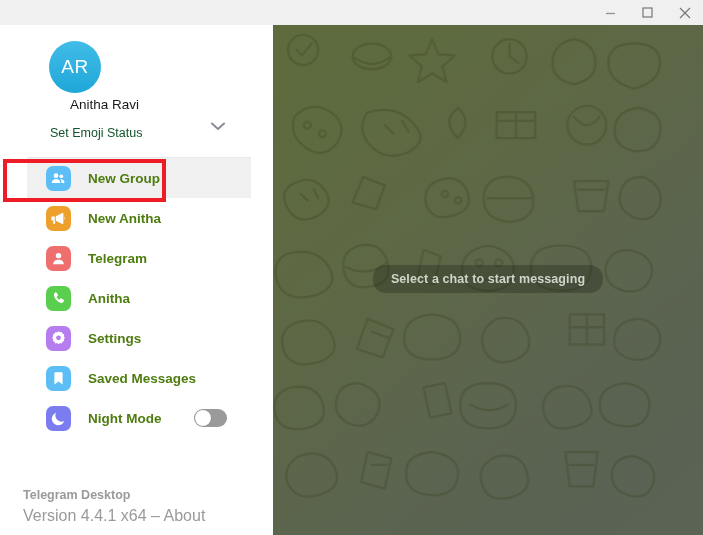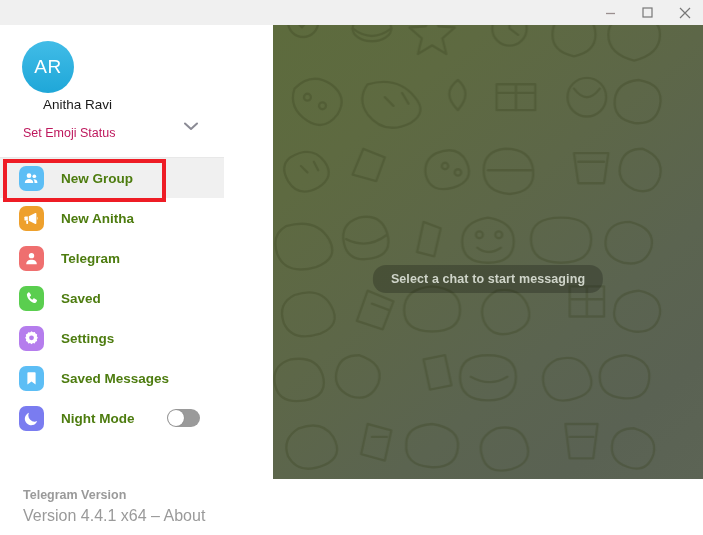--- a/index.html
+++ b/index.html
@@ -42,21 +42,21 @@
     cursor: default;
   }
   .win-btn svg { display: block; }
 
   
   .chat-area {
     position: absolute;
     top: 25px;
     left: 273px;
     width: 430px;
-    height: 454px;
+    height: 510px;
     overflow: hidden;
     background:
       linear-gradient(140deg,
         #5d6b3d 0%,
         #5e6a41 22%,
         #5d6748 45%,
         #5b6450 68%,
         #5a6253 85%,
         #5c6455 100%);
   }
@@ -87,20 +87,21 @@
 
   
   .sidebar {
     position: absolute;
     top: 25px; left: 0;
     width: 224px;
     height: 510px;
     background: #ffffff;
     z-index: 20;
     overflow: hidden;
+    padding-left: 27px;
   }
 
   .account-block {
     position: relative;
     height: 132px;
   }
   .avatar {
     position: absolute;
     left: 22px;
     top: 16px;
@@ -123,21 +124,21 @@
     font-size: 13.5px;
     font-weight: normal;
     color: #1a1a1a;
     margin-left: 20px;
   }
   .account-status {
     position: absolute;
     left: 23px;
     top: 101px;
     font-size: 12.5px;
-    color: #be185d;
+    color: #14532d;
     cursor: pointer;
   }
   .account-chevron {
     position: absolute;
     right: 22px;
     top: 90px;
     width: 22px;
     height: 22px;
     display: flex;
     align-items: center;
@@ -370,21 +371,21 @@
         </span>
         <span class="menu-label">Telegram</span>
       </div>
 
       <div class="menu-item">
         <span class="menu-icon" style="background:#5ace4f;">
           <svg width="17" height="17" viewBox="0 0 24 24" fill="#ffffff" xmlns="http://www.w3.org/2000/svg">
             <path d="M7.4 3.4c.7-.4 1.6-.2 2 .5l1.7 2.9c.4.7.2 1.6-.5 2l-1.3.8c.5 1.9 2.2 3.6 4.1 4.1l.8-1.3c.4-.7 1.3-.9 2-.5l2.9 1.7c.7.4.9 1.3.5 2l-1 1.7c-.5.8-1.4 1.2-2.3 1C11.2 17.5 6.5 12.8 5.5 7c-.2-.9.2-1.8 1-2.3z"></path>
           </svg>
         </span>
-        <span class="menu-label">Saved</span>
+        <span class="menu-label">Anitha</span>
       </div>
 
       <div class="menu-item">
         <span class="menu-icon" style="background:#b57ded;">
           <svg width="17" height="17" viewBox="0 0 24 24" fill="#ffffff" xmlns="http://www.w3.org/2000/svg">
             <path d="M12 1.8l2.1 1.5 2.5-.5 1.1 2.3 2.3 1.1-.5 2.5L21 11l-1.5 2.1.5 2.5-2.3 1.1-1.1 2.3-2.5-.5L12 20l-2.1-1.5-2.5.5-1.1-2.3-2.3-1.1.5-2.5L3 11l1.5-2.1-.5-2.5 2.3-1.1 1.1-2.3 2.5.5z"></path>
             <circle cx="12" cy="11" r="3.4" fill="#b57ded"></circle>
           </svg>
         </span>
         <span class="menu-label">Settings</span>
@@ -407,21 +408,21 @@
         </span>
         <span class="menu-label">Night Mode</span>
         <span class="toggle">
           <span class="knob"></span>
         </span>
       </div>
 
     </div>
 
     <div class="footer">
-      <div class="footer-title">Telegram Version</div>
+      <div class="footer-title">Telegram Desktop</div>
       <div class="footer-version">Version 4.4.1 x64 – About</div>
     </div>
 
   </div>
 
   <div class="titlebar">
     <div class="win-btn">
       <span>
         <svg width="11" height="11" viewBox="0 0 11 11" xmlns="http://www.w3.org/2000/svg">
           <path d="M1 6.5 H10" stroke="#9a8f8f" stroke-width="1.3"></path>

